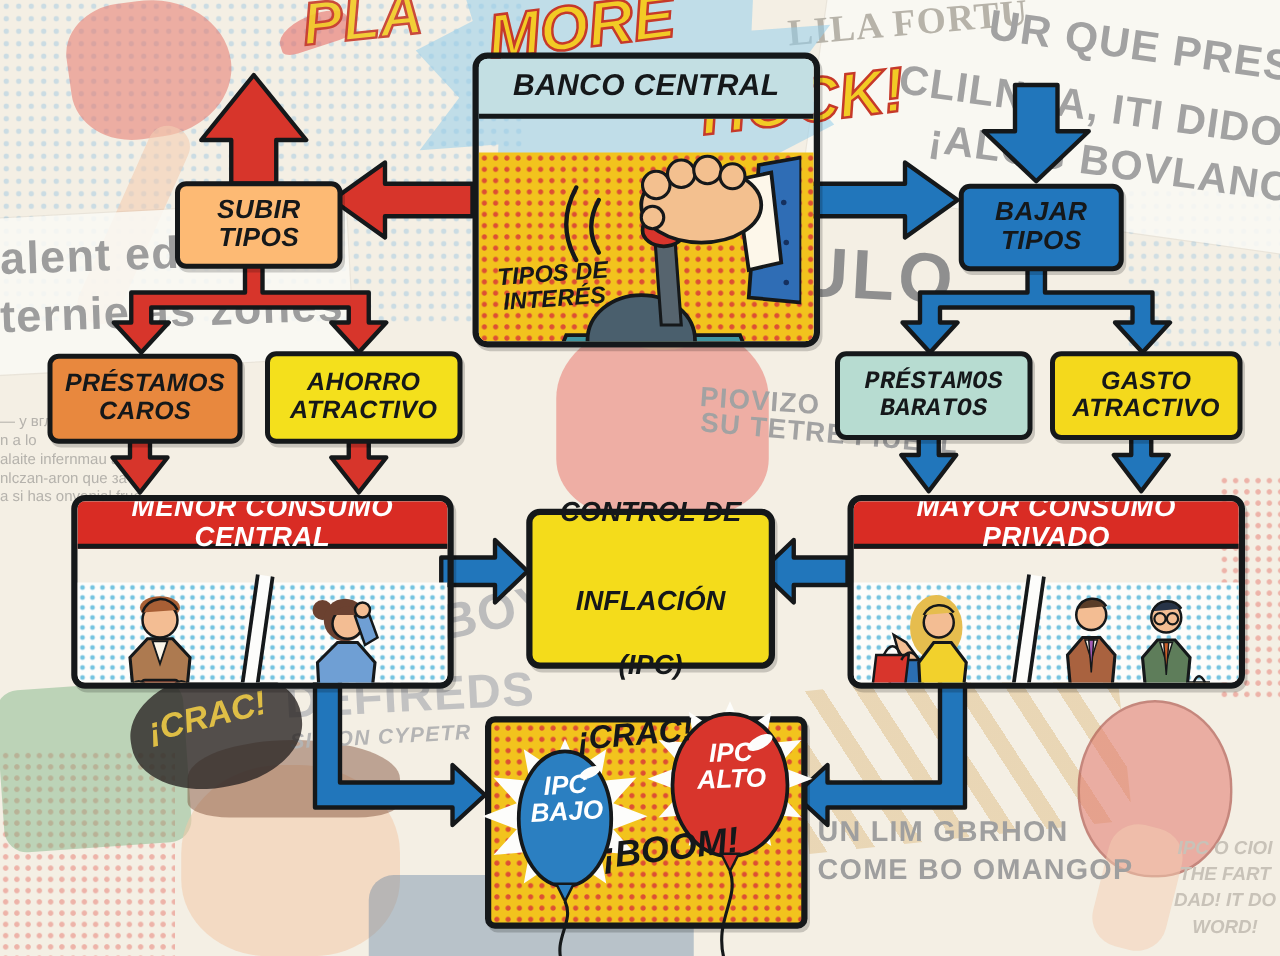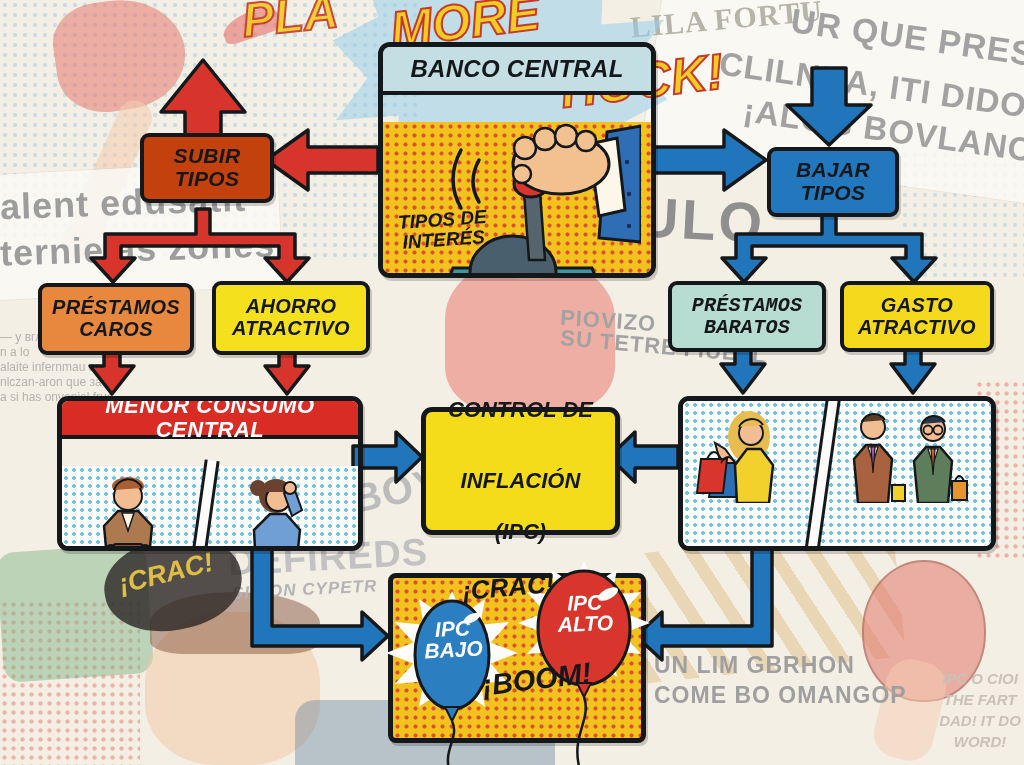--- a/index.html
+++ b/index.html
@@ -160,21 +160,21 @@
             <circle cx="203" cy="19" r="10"></circle>
           <circle cx="139" cy="52" r="9"></circle>
         </g>
 
         <path d="M78,28 q-16,30 0,58 M96,38 q-12,22 0,42" fill="none" stroke="#15181a" stroke-width="3.5" stroke-linecap="round"></path>
       </svg>
       <div style="position:absolute;left:8px;top:88px;width:104px;font-size:19px;font-weight:bold;font-style:italic;transform:rotate(-4deg);line-height:1.05;">TIPOS DE INTERÉS</div>
     </div>
   </div>
 
-  <div class="box" style="left:140px;top:133px;width:126px;height:62px;background:#c2410c;text-align:center;">
+  <div class="box" style="left:140px;top:145px;width:126px;height:62px;background:#fdba74;text-align:center;">
     <span class="lbl" style="font-size:21px;width:92px;">SUBIR TIPOS</span>
   </div>
   <div class="box" style="left:767px;top:147px;width:124px;height:62px;background:#2277bd;">
     <span class="lbl" style="font-size:21px;width:92px;">BAJAR TIPOS</span>
   </div>
 
   <div class="box" style="left:212px;top:281px;width:150px;height:66px;background:#f4e01c;">
     <span class="lbl" style="font-size:20px;width:120px;">AHORRO ATRACTIVO</span>
   </div>
   <div class="box" style="left:38px;top:283px;width:148px;height:64px;background:#e8883e;">
@@ -213,20 +213,23 @@
         <circle cx="80" cy="20" r="6" fill="#f3bd93" stroke="#15181a" stroke-width="2"></circle>
         <path d="M44,62 L60,46 L76,46 L90,62 L86,100 L46,100 Z" fill="#6f9fd4" stroke="#15181a" stroke-width="2.5"></path>
         <rect x="52" y="80" width="30" height="15" rx="3" fill="#8a4a38" stroke="#15181a" stroke-width="2"></rect>
         <path d="M52,86 L82,86" stroke="#15181a" stroke-width="1.5"></path>
         <circle cx="50" cy="87" r="6" fill="#f3bd93" stroke="#15181a" stroke-width="2"></circle>
       </svg>
     </div>
   </div>
 
   <div class="box" style="left:678px;top:396px;width:308px;height:145px;border-width:5px;border-radius:11px;overflow:hidden;flex-direction:column;align-items:stretch;justify-content:flex-start;">
+    <div class="hdr-red" style="height:34px;">
+      <span style="font-size:22px;">MAYOR CONSUMO PRIVADO</span>
+    </div>
     <div class="dots-blue" style="flex:1;position:relative;">
       <div class="divider" style="left:43%;"></div>
       <svg width="130" height="100" viewBox="0 0 130 100" style="position:absolute;left:2px;top:2px;">
         <ellipse cx="64" cy="34" rx="21" ry="26" fill="#e6bd4e"></ellipse>
         <circle cx="66" cy="30" r="12" fill="#f3bd93" stroke="#15181a" stroke-width="2"></circle>
         <path d="M54,24 a14,14 0 0 1 24,-2" fill="#e6bd4e" stroke="#15181a" stroke-width="2"></path>
         <polygon points="52,62 40,46 30,40 34,54 48,68" fill="#f3bd93" stroke="#15181a" stroke-width="2"></polygon>
         <polygon points="30,60 56,60 51,94 24,94" fill="#2b6fb2" stroke="#15181a" stroke-width="2"></polygon>
         <polygon points="16,56 42,56 38,90 12,90" fill="#d8352c" stroke="#15181a" stroke-width="2"></polygon>
         <path d="M22,56 q7,-14 14,0 M36,60 q7,-12 14,0" fill="none" stroke="#15181a" stroke-width="2"></path>

